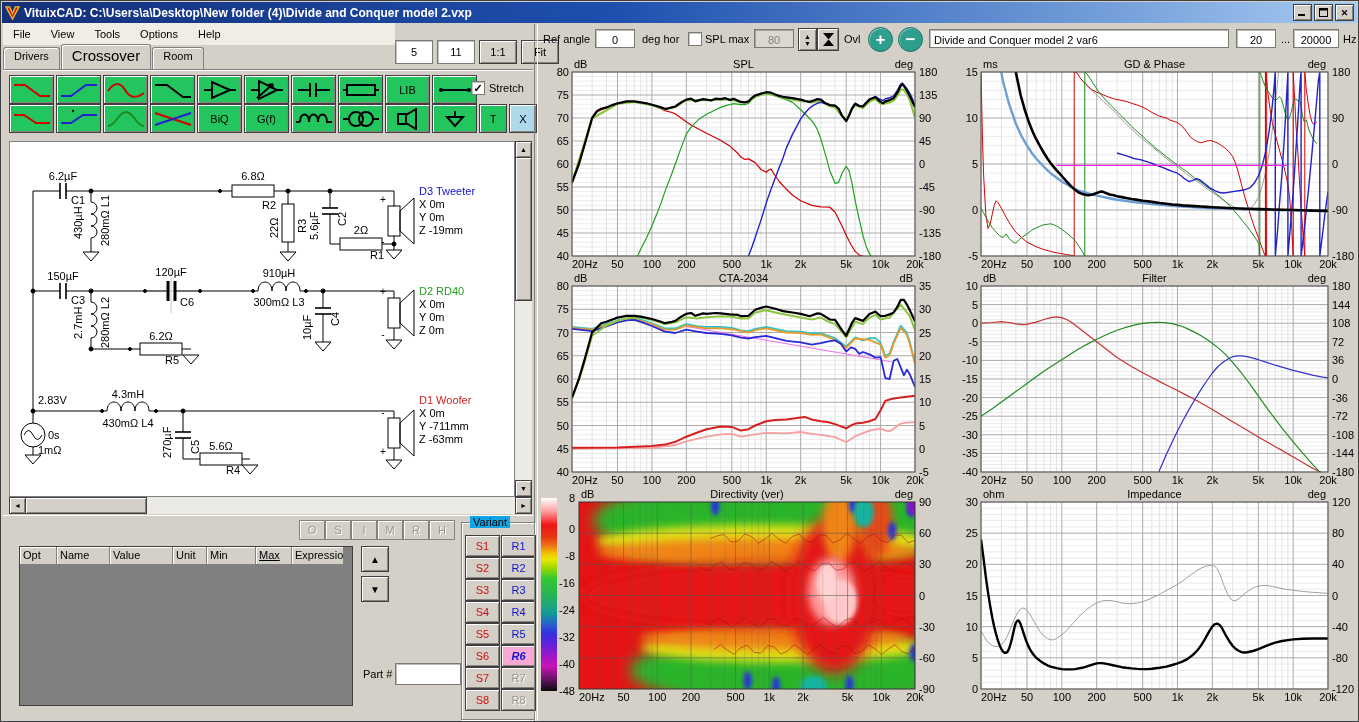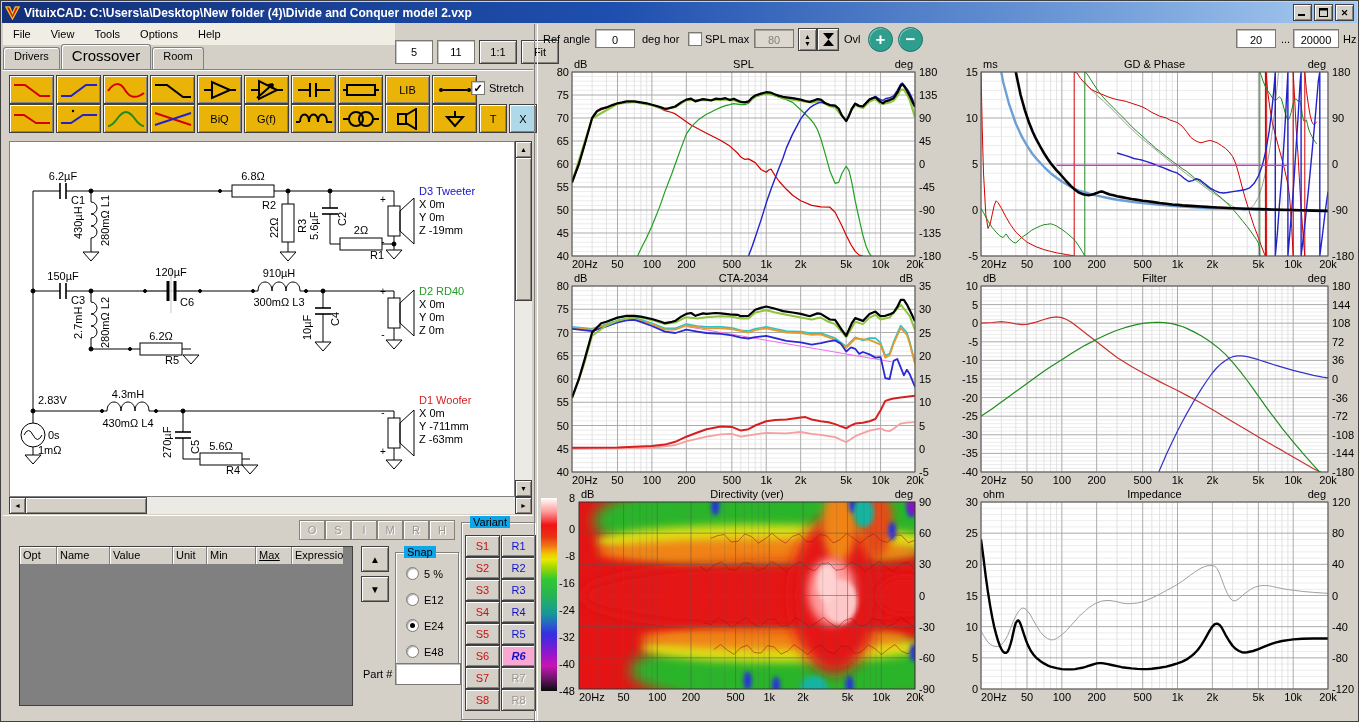--- a/index.html
+++ b/index.html
@@ -27,21 +27,21 @@
   .tabs{position:absolute;left:2px;top:46px;height:22px;display:flex;align-items:flex-end;}
   .tab{height:19px;padding:2px 10px 0 10px;border:1px solid #808080;border-bottom:none;
     background:#D4D0C8;margin-right:1px;border-radius:3px 3px 0 0;
     box-shadow:inset 1px 1px 0 #fff;}
   .tab.active{height:22px;font-size:15px;z-index:2;background:#D4D0C8;}
   .tabline{position:absolute;left:2px;top:68px;width:530px;height:1px;background:#fff;border-top:1px solid #808080;}
   
   .ctb{position:absolute;left:8px;top:74px;width:524px;height:62px;}
   .crow{position:absolute;left:0;display:flex;gap:2px;}
   .cbtn{width:43px;height:27px;display:flex;align-items:center;justify-content:center;
-    background:#eab308;border:1px solid #404040;
+    background:#22c55e;border:1px solid #404040;
     box-shadow:inset 1px 1px 0 #fff,inset -1px -1px 0 #87837B;}
   .cbtn.narrow{width:26px;}
   .cbtn.active{background:#AFD8E8;}
   .cbl{font-size:11px;}
   .stretch{position:absolute;left:462px;top:6px;display:flex;align-items:center;gap:4px;}
   .chk{width:12px;height:12px;background:#fff;border:1px solid #7a7a73;
     box-shadow:inset 1px 1px 0 rgba(64,64,64,.3);display:flex;align-items:center;justify-content:center;
     font-size:11px;font-weight:bold;line-height:10px;}
   
   .schem{position:absolute;left:8px;top:140px;width:506px;height:356px;background:#fff;border:1px solid #808080;box-sizing:border-box;}
@@ -456,41 +456,20 @@
           <div class="oth" style="width: 34px;">Unit</div>
           <div class="oth" style="width: 49px;">Min</div>
           <div class="oth" style="width: 36px; text-decoration: underline;">Max</div>
           <div class="oth" style="width: 52px;">Expression</div>
         </div>
     </div>
     <div class="updown">
       <div class="udb raised">▲</div>
       <div class="udb raised">▼</div>
     </div>
-    <div class="group snapbox">
-      <span class="grouplabel">Snap</span>
-      <div id="snapradios">
-          <div class="radio" style="top: 14px;">
-            <span class="rdot"></span>
-            <span>5 %</span>
-          </div>
-          <div class="radio" style="top: 40px;">
-            <span class="rdot"></span>
-            <span>E12</span>
-          </div>
-          <div class="radio" style="top: 66px;">
-            <span class="rdot sel"></span>
-            <span>E24</span>
-          </div>
-          <div class="radio" style="top: 92px;">
-            <span class="rdot"></span>
-            <span>E48</span>
-          </div>
-        </div>
-    </div>
     <span class="partlbl">Part #</span>
     <input class="partfield sunken" style="font: 11px &quot;Liberation Sans&quot;, sans-serif;" value="">
     <div class="group varbox">
       <span class="grouplabel">Variant</span>
       <div id="variants">
           <div class="vrow" style="top: 12px;">
             <div class="vbn raised vs">S1</div>
             <div class="vbn raised vr">R1</div>
           </div>
           <div class="vrow" style="top: 34px;">
@@ -540,20 +519,21 @@
       </div>
     <div class="raised" style="position:absolute;left:280px;top:2px;width:20px;height:21px;display:flex;align-items:center;justify-content:center;">
       <svg width="11" height="13">
           <polygon points="0,0 11,0 5.5,6.5" fill="#000"></polygon>
           <polygon points="0,13 11,13 5.5,6.5" fill="#000"></polygon>
         </svg>
     </div>
     <span class="lbl" style="left:307px;">Ovl</span>
     <div class="circlebtn" style="left:331px;top:1px;">+</div>
     <div class="circlebtn" style="left:361px;top:1px;">−</div>
+    <input class="field sunken" style="left: 392px; top: 3px; width: 300px; text-align: left; padding-left: 4px; font: 11px &quot;Liberation Sans&quot;, sans-serif;" value="Divide and Conquer model 2 var6">
     <input class="field sunken" style="left: 699px; top: 3px; width: 40px; font: 11px &quot;Liberation Sans&quot;, sans-serif; text-align: center;" value="20">
     <span class="lbl" style="left:744px;">...</span>
     <input class="field sunken" style="left: 756px; top: 3px; width: 46px; font: 11px &quot;Liberation Sans&quot;, sans-serif; text-align: center;" value="20000">
     <span class="lbl" style="left:806px;">Hz</span>
   </div>
 
   <div class="chart" id="chart0" style="left:538px;top:57px;width:407px;height:213px;">
       <svg width="407" height="213">
         <text x="35" y="10" text-anchor="start" font-size="11" fill="#000">dB</text>
         <text x="204.5" y="10" text-anchor="middle" font-size="11" fill="#000">SPL</text>

